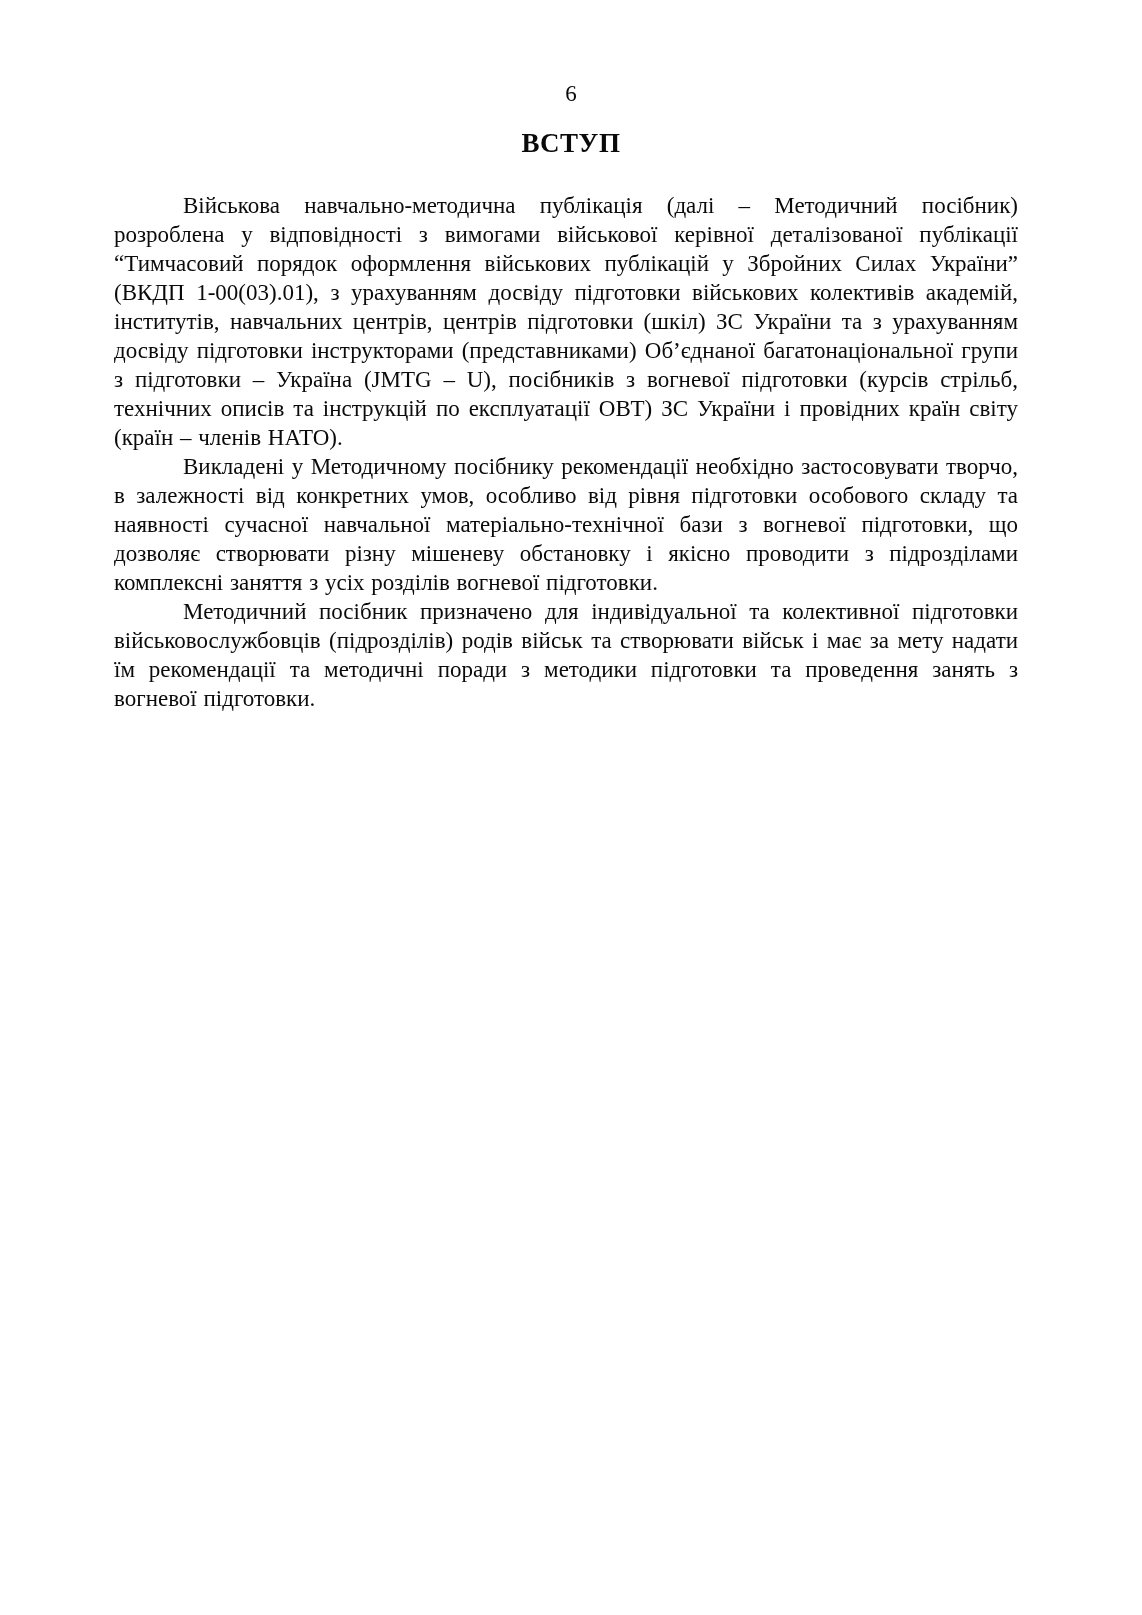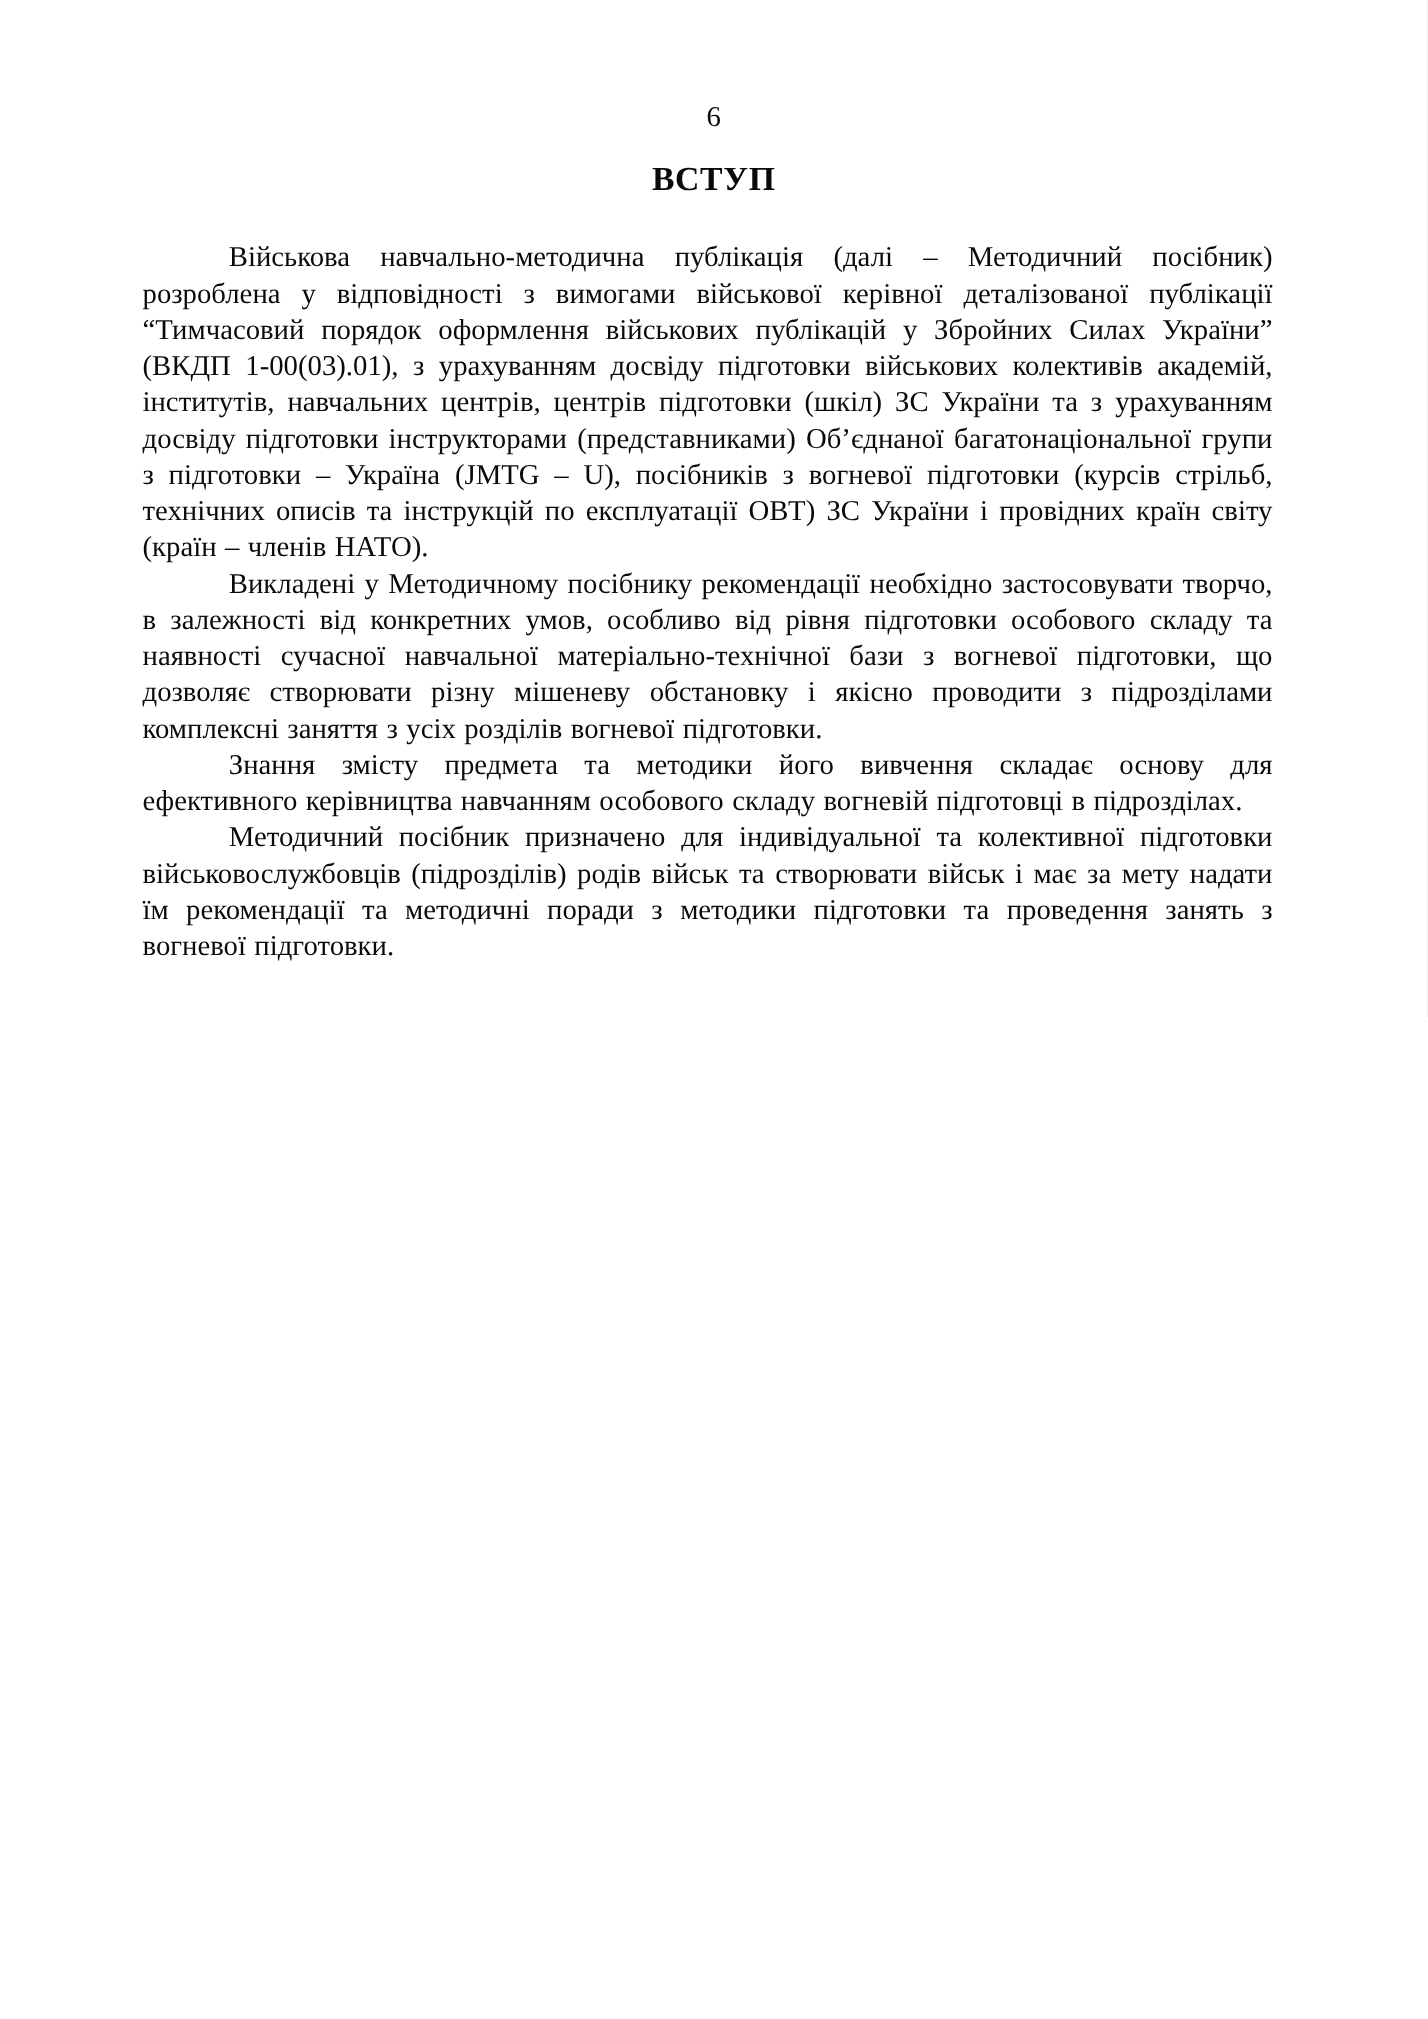--- a/index.html
+++ b/index.html
@@ -49,16 +49,15 @@
 <body>
 
 <div class="page">
   <div class="page-number">6</div>
 
   <h1 class="doc-title">ВСТУП</h1>
 
   <div class="content">
     <p>Військова навчально-методична публікація (далі – Методичний посібник) розроблена у відповідності з вимогами військової керівної деталізованої публікації “Тимчасовий порядок оформлення військових публікацій у Збройних Силах України” (ВКДП 1-00(03).01), з урахуванням досвіду підготовки військових колективів академій, інститутів, навчальних центрів, центрів підготовки (шкіл) ЗС України та з урахуванням досвіду підготовки інструкторами (представниками) Об’єднаної багатонаціональної групи з підготовки – Україна (JMTG – U), посібників з вогневої підготовки (курсів стрільб, технічних описів та інструкцій по експлуатації ОВТ) ЗС України і провідних країн світу (країн – членів НАТО).</p>
     <p>Викладені у Методичному посібнику рекомендації необхідно застосовувати творчо, в залежності від конкретних умов, особливо від рівня підготовки особового складу та наявності сучасної навчальної матеріально-технічної бази з вогневої підготовки, що дозволяє створювати різну мішеневу обстановку і якісно проводити з підрозділами комплексні заняття з усіх розділів вогневої підготовки.</p>
-    <p>Знання змісту предмета та методики його вивчення складає основу для ефективного керівництва навчанням особового складу вогневій підготовці в підрозділах.</p>
     <p>Методичний посібник призначено для індивідуальної та колективної підготовки військовослужбовців (підрозділів) родів військ та створювати військ і має за мету надати їм рекомендації та методичні поради з методики підготовки та проведення занять з вогневої підготовки.</p>
   </div>
 </div>
 
 </body></html>

